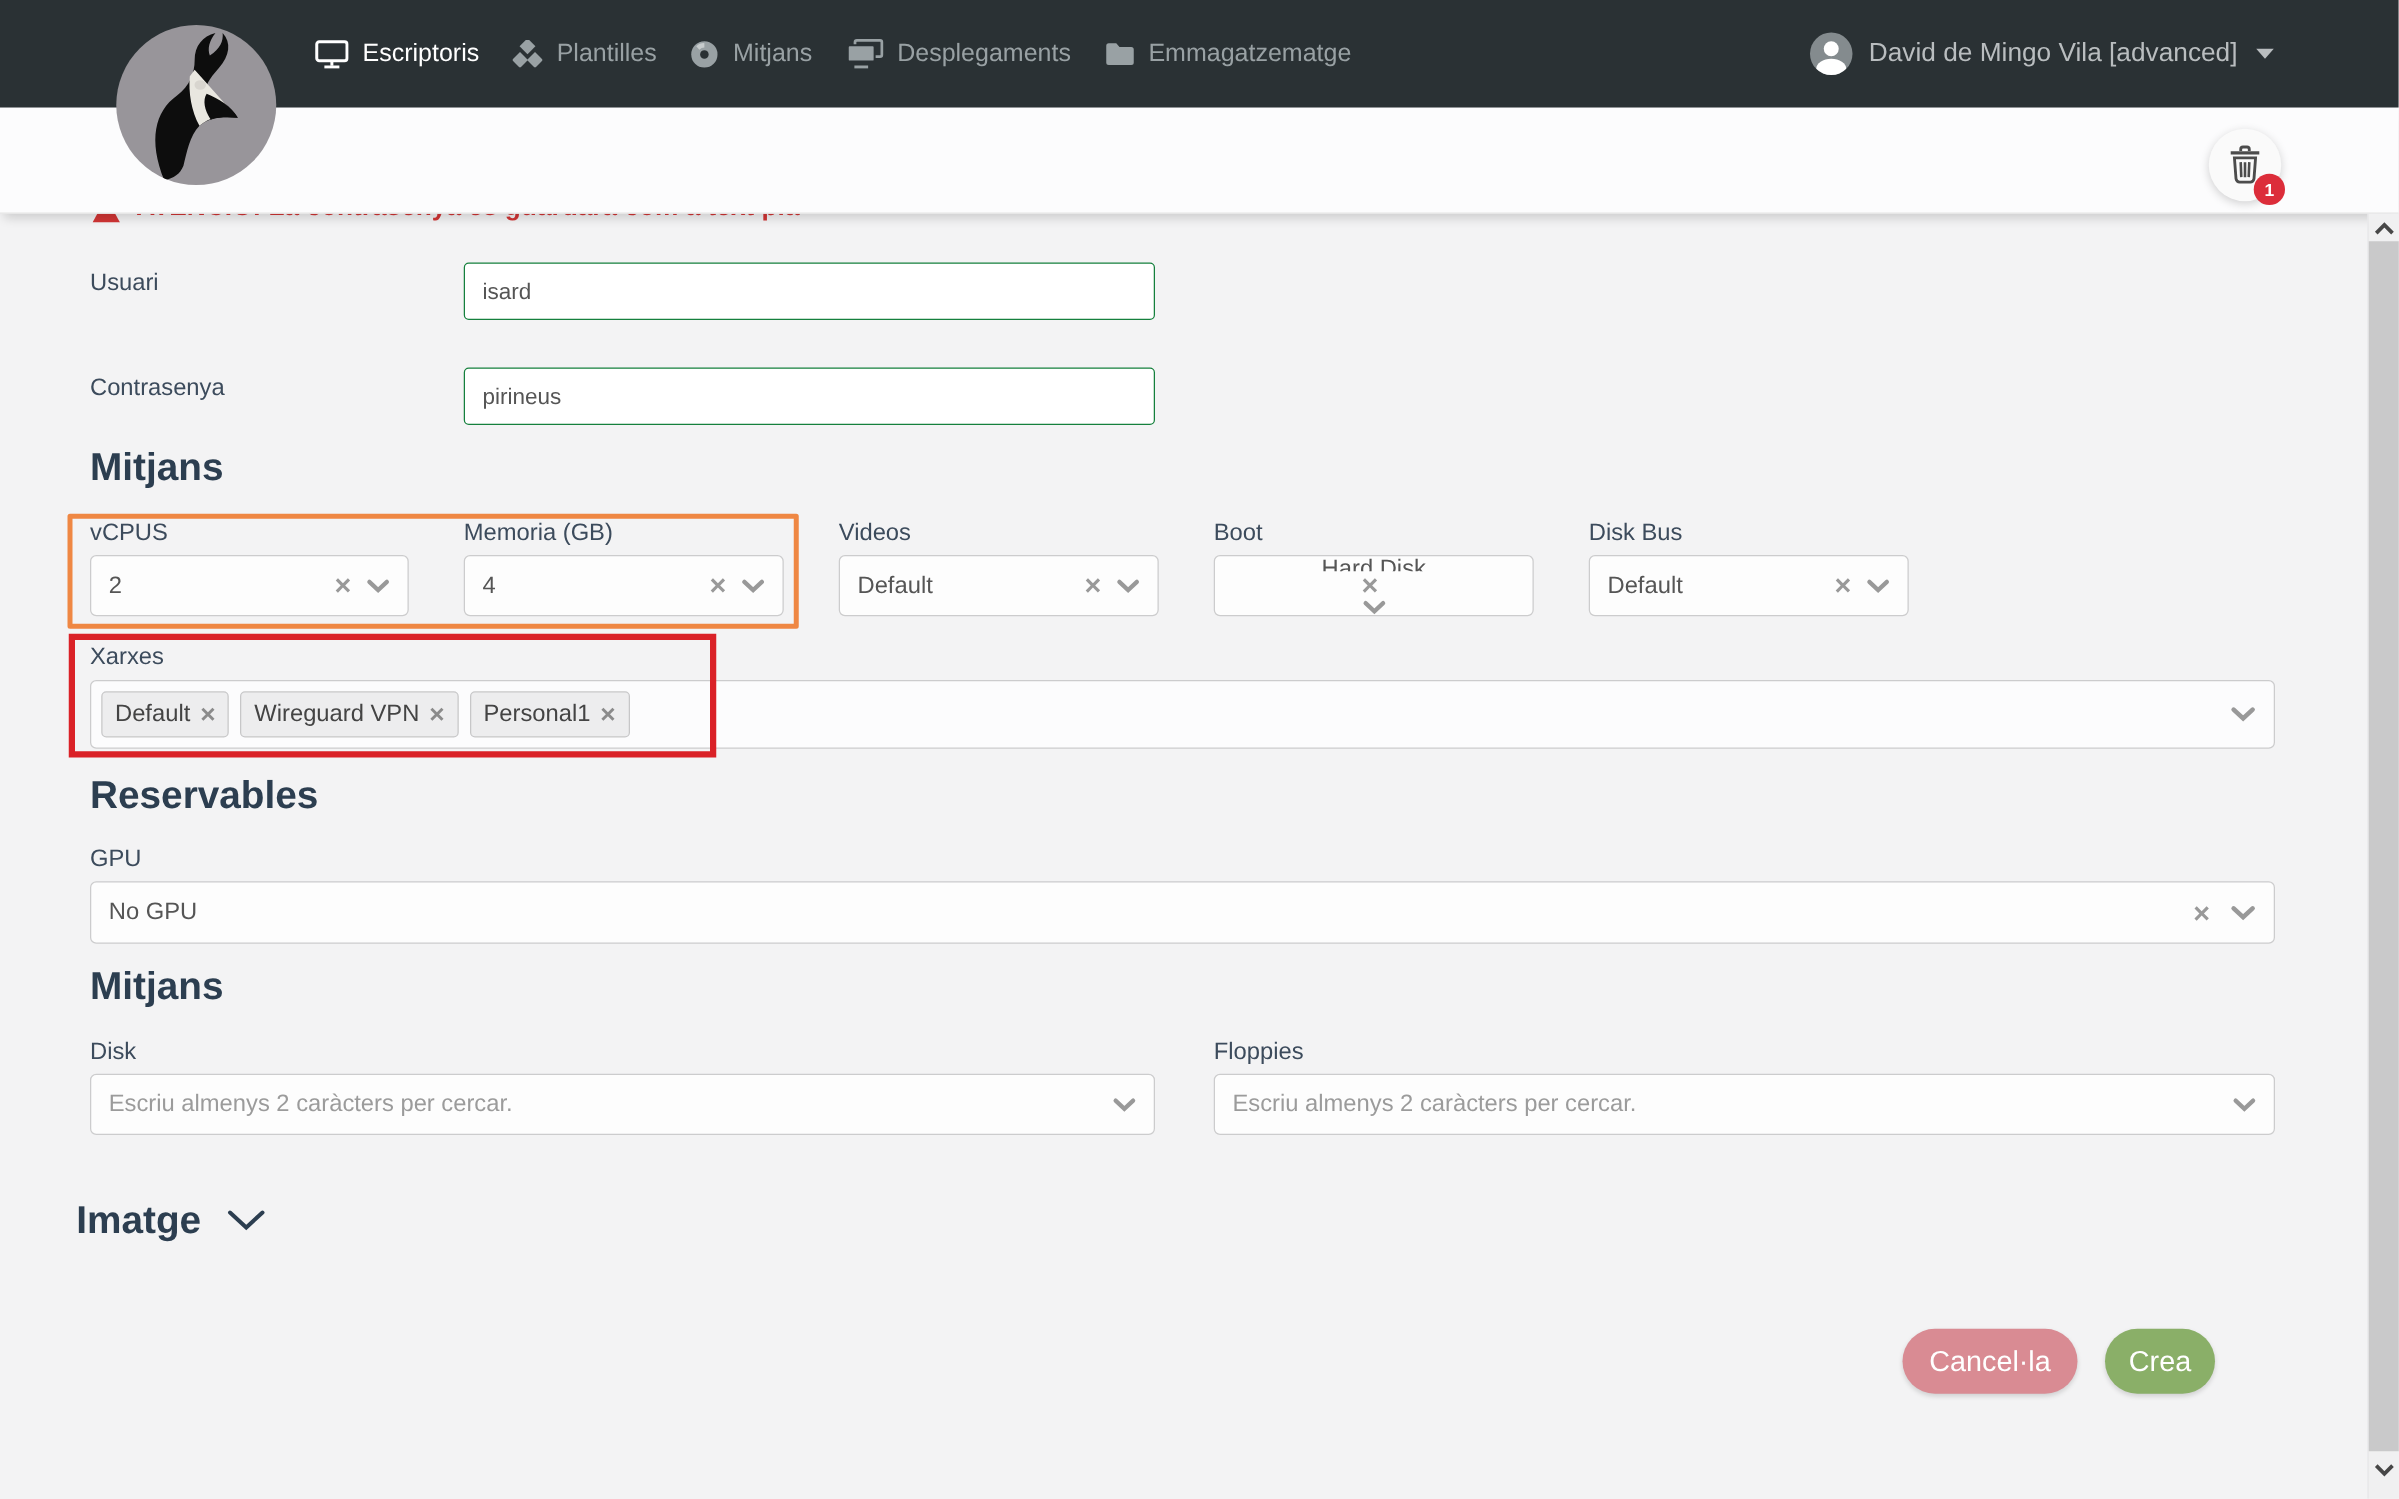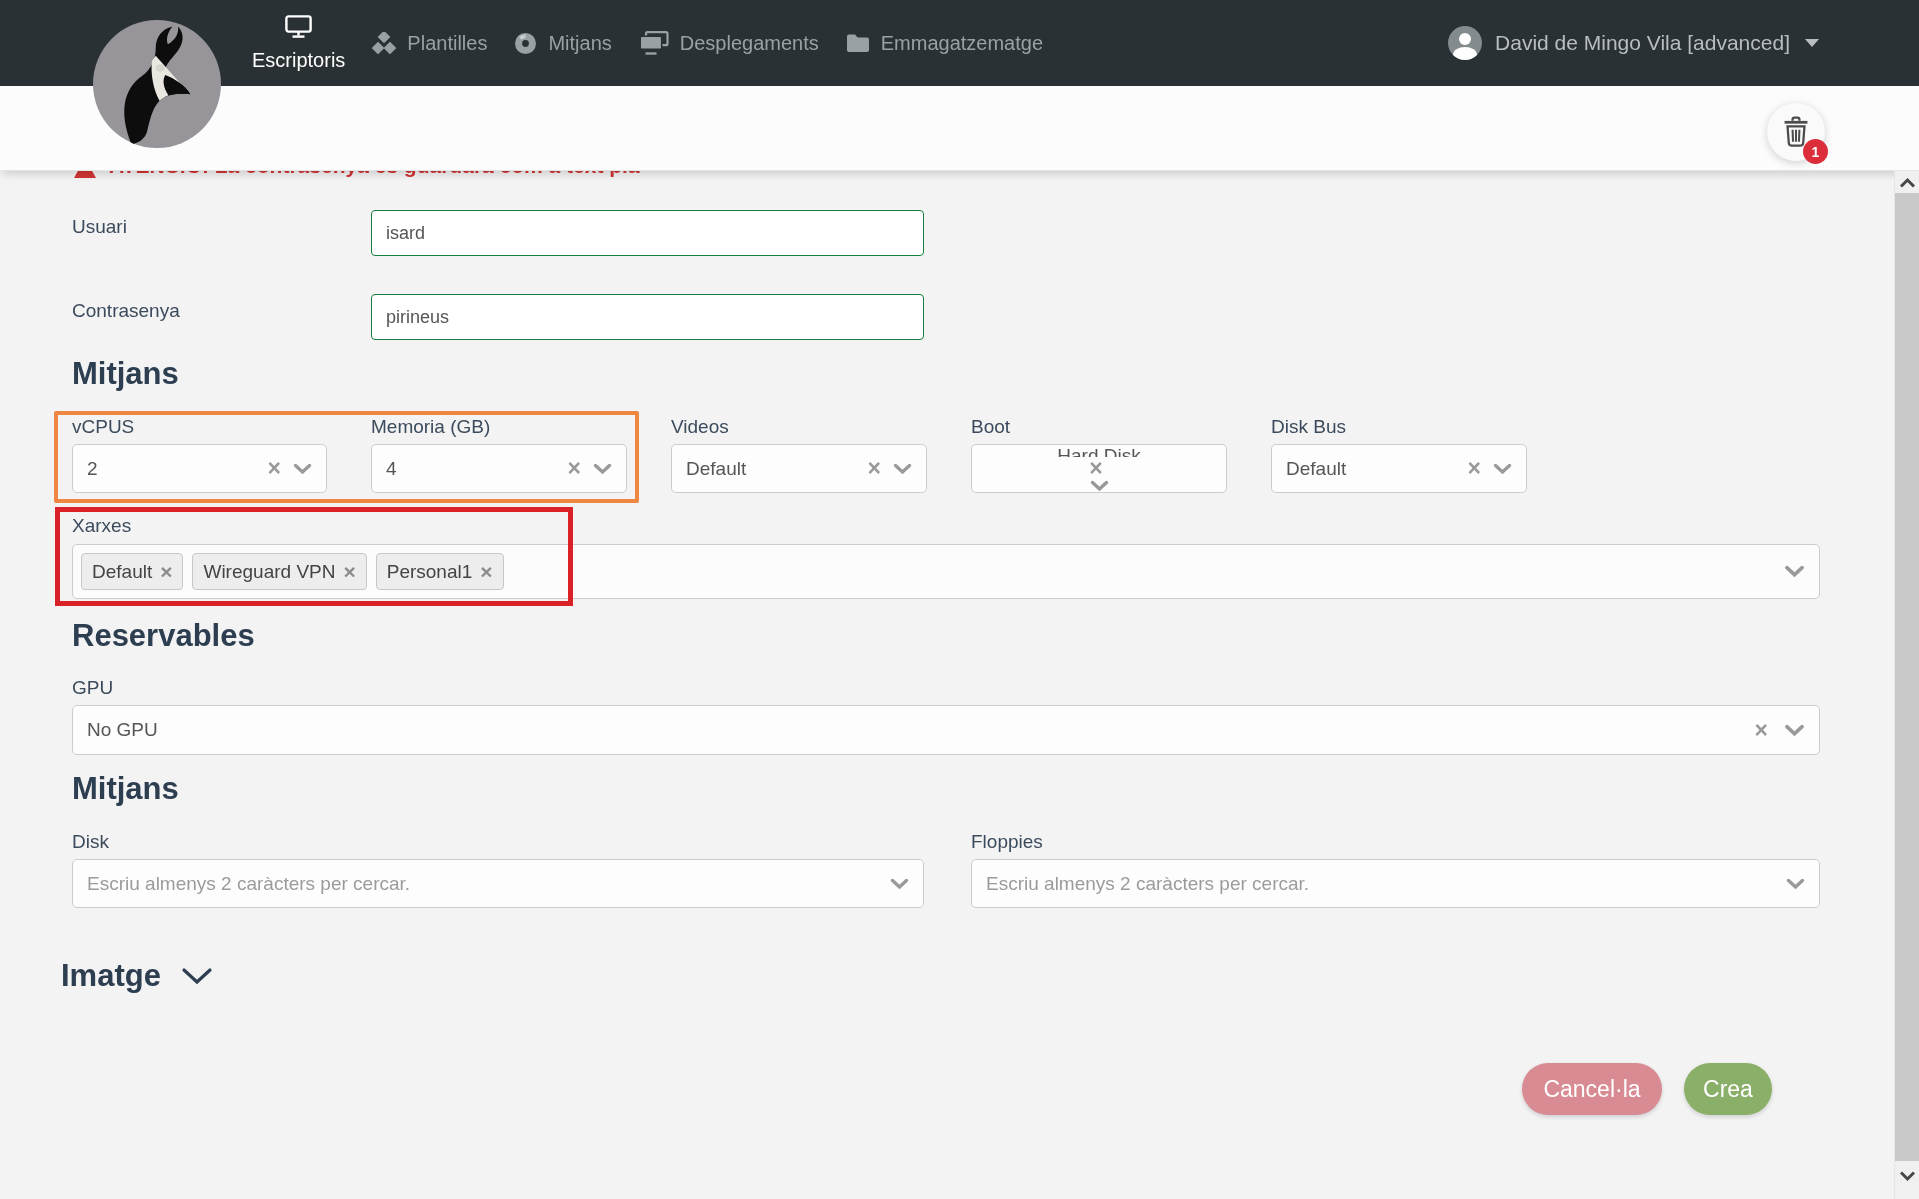--- a/index.html
+++ b/index.html
@@ -5,21 +5,21 @@
   * { margin:0; padding:0; box-sizing:border-box; }
   html,body { width:1919px; height:1199px; overflow:hidden; }
   body { font-family:"Liberation Sans", sans-serif; background:#f3f3f4; position:relative; }
 
   .screen { position:absolute; inset:0; width:1919px; height:1199px; }
 
   
   .navbar { position:absolute; left:0; top:0; width:1919px; height:86px; background:#2a3134; z-index:6; }
   .nav-menu { position:absolute; left:252px; top:0; height:86px; display:flex; align-items:center; gap:27px; }
   .nav-item { display:flex; align-items:center; gap:11px; color:#99a1a4; font-size:20px; cursor:pointer; }
-  .nav-item.active { color:#ffffff;flex-direction:column; }
+  .nav-item.active { color:#ffffff; }
   .nav-item svg { display:block; }
 
   .user-box { position:absolute; right:100px; top:0; height:86px; display:flex; align-items:center; gap:13px; color:#b9bdbf; font-size:21px; cursor:pointer; }
   .avatar { width:34px; height:34px; border-radius:50%; background:#848b8e; overflow:hidden; position:relative; }
   .avatar .head { position:absolute; left:11px; top:7px; width:12px; height:12px; border-radius:50%; background:#fff; }
   .avatar .body { position:absolute; left:5px; top:21px; width:24px; height:16px; border-radius:50% 50% 0 0; background:#fff; }
   .caret-down { width:0; height:0; border-left:7px solid transparent; border-right:7px solid transparent; border-top:8px solid #b9bdbf; margin-left:2px; }
 
   
   .logo { position:absolute; left:93px; top:20px; width:128px; height:128px; border-radius:50%; background:#98959a; z-index:10; overflow:hidden; cursor:pointer; }

